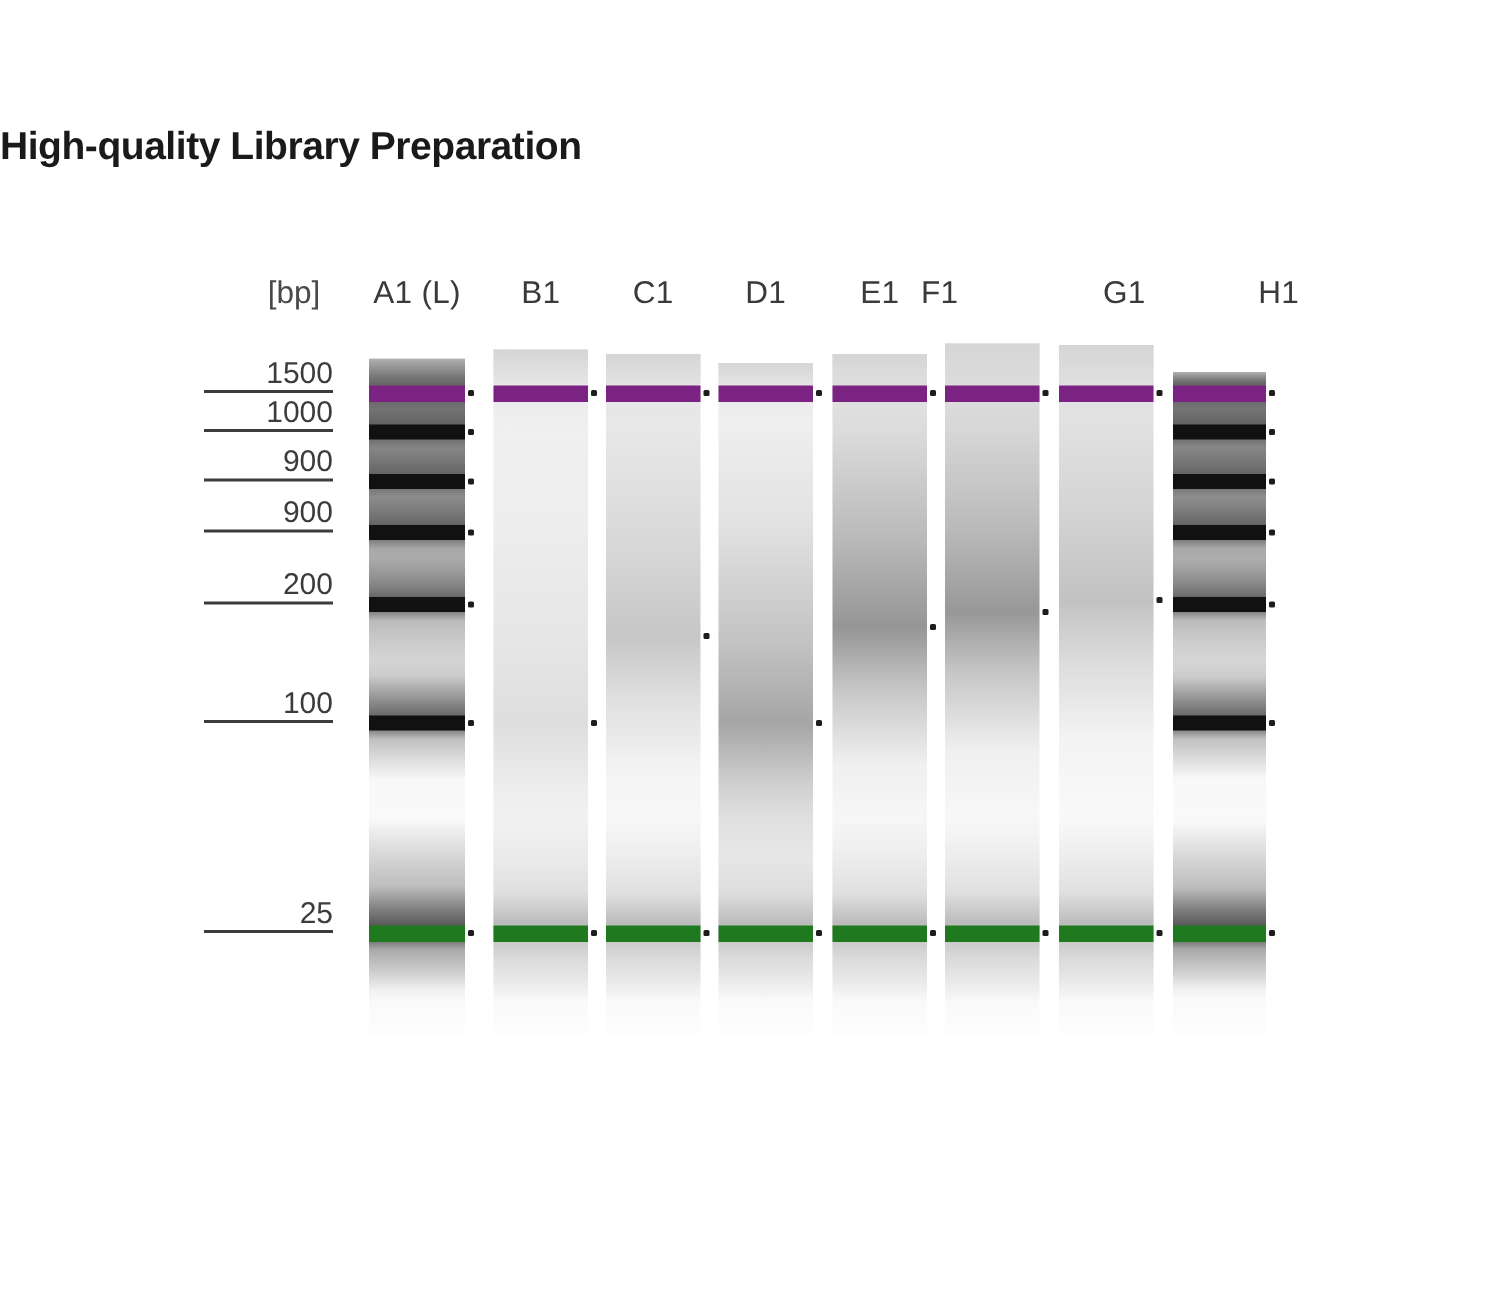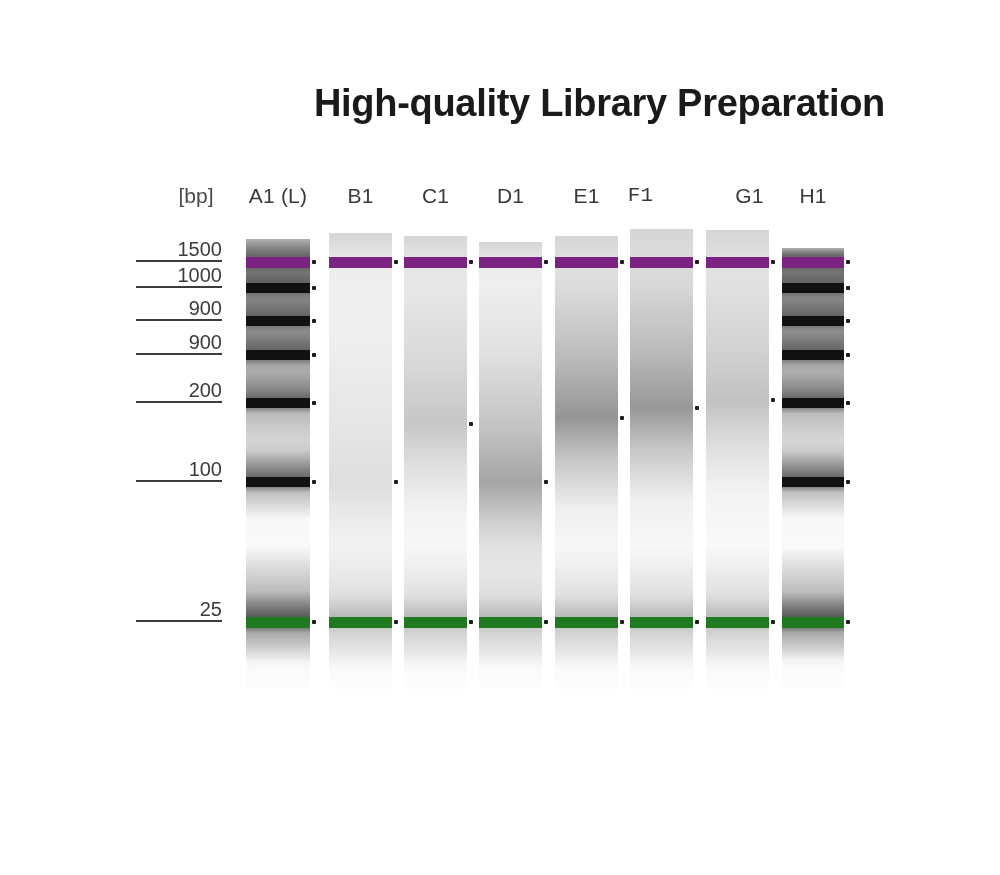--- a/index.html
+++ b/index.html
@@ -14,22 +14,22 @@
   #page {
     position: relative;
     width: 1000px; height: 875px;
     background: #ffffff;
   }
 
   
   #title {
     position: absolute;
     left: 0; top: 82px; width: 885px;
-    text-align: right;
-    font-size: 38px;
+    text-align: left;
+    font-size: 26px;
     font-weight: bold;
     letter-spacing: -0.3px;
     color: #1a1a1a;
   }
 
   
   #figure {
     position: absolute;
     left: 0; top: 0; width: 1000px; height: 875px;
   }
@@ -150,23 +150,23 @@
           <div class="scale-label">25</div>
           <div class="scale-rule"></div>
         </div>
       </div>
     <div id="headers">
         <div class="col-header" style="left: 224px; width: 108px;">A1 (L)</div>
         <div class="col-header" style="left: 307px; width: 107px;">B1</div>
         <div class="col-header" style="left: 382px; width: 107px;">C1</div>
         <div class="col-header" style="left: 457px; width: 107px;">D1</div>
         <div class="col-header" style="left: 533px; width: 107px;">E1</div>
-        <div class="col-header" style="left: 587px; width: 107px; font-family: Liberation Mono, monospace;">F1</div>
+        <div class="col-header" style="left: 573px; width: 107px;">F1</div>
         <div class="col-header" style="left: 696px; width: 107px;">G1</div>
-        <div class="col-header" style="left: 760px; width: 106px;">H1</div>
+        <div class="col-header" style="left: 760px; width: 106px; text-align: right;">H1</div>
       </div>
     <div id="lanes">
         <div class="lane" style="left: 246px; top: 239px; width: 64px; height: 451px;">
           <div class="lane-bg" style="background-image: linear-gradient(rgba(120, 120, 120, 0) 68.1224%, rgba(105, 105, 105, 0.3) 77.9224%, rgba(60, 60, 60, 0.72) 83.4224%, rgba(40, 40, 40, 0.8) 84.9224%, rgba(90, 90, 90, 0.35) 87.3224%, rgba(140, 140, 140, 0) 93.3224%), linear-gradient(rgba(120, 120, 120, 0) 37.0803%, rgba(105, 105, 105, 0.3) 46.8803%, rgba(60, 60, 60, 0.72) 52.3803%, rgba(40, 40, 40, 0.8) 53.8803%, rgba(90, 90, 90, 0.35) 56.2803%, rgba(140, 140, 140, 0) 62.2803%), linear-gradient(rgba(120, 120, 120, 0) 19.5636%, rgba(105, 105, 105, 0.3) 29.3636%, rgba(60, 60, 60, 0.72) 34.8636%, rgba(40, 40, 40, 0.8) 36.3636%, rgba(90, 90, 90, 0.35) 38.7636%, rgba(140, 140, 140, 0) 44.7636%), linear-gradient(rgba(120, 120, 120, 0) 8.92062%, rgba(105, 105, 105, 0.3) 18.7206%, rgba(60, 60, 60, 0.72) 24.2206%, rgba(40, 40, 40, 0.8) 25.7206%, rgba(90, 90, 90, 0.35) 28.1206%, rgba(140, 140, 140, 0) 34.1206%), linear-gradient(rgba(120, 120, 120, 0) 1.38182%, rgba(105, 105, 105, 0.3) 11.1818%, rgba(60, 60, 60, 0.72) 16.6818%, rgba(40, 40, 40, 0.8) 18.1818%, rgba(90, 90, 90, 0.35) 20.5818%, rgba(140, 140, 140, 0) 26.5818%), linear-gradient(rgba(120, 120, 120, 0) 0%, rgba(105, 105, 105, 0.3) 3.86475%, rgba(60, 60, 60, 0.72) 9.36475%, rgba(40, 40, 40, 0.8) 10.8647%, rgba(90, 90, 90, 0.35) 13.2647%, rgba(140, 140, 140, 0) 19.2647%), linear-gradient(rgba(120, 120, 120, 0) 0%, rgba(105, 105, 105, 0.3) 0%, rgba(60, 60, 60, 0.72) 3.59978%, rgba(40, 40, 40, 0.8) 5.09978%, rgba(90, 90, 90, 0.35) 7.49978%, rgba(140, 140, 140, 0) 13.4998%), linear-gradient(rgba(225, 225, 225, 0.55) 0%, rgba(238, 238, 238, 0.45) 55%, rgba(246, 246, 246, 0.35) 84%, rgba(255, 255, 255, 0) 100%), linear-gradient(rgba(170, 170, 170, 0.75) 0%, rgba(205, 205, 205, 0.3) 5.09978%, rgba(255, 255, 255, 0) 11.0998%), linear-gradient(rgba(200, 200, 200, 0) 67.9224%, rgba(150, 150, 150, 0.4) 78.9224%, rgba(95, 95, 95, 0.62) 83.5224%, rgba(120, 120, 120, 0.35) 88.4224%, rgba(205, 205, 205, 0.1) 94.9224%, rgba(255, 255, 255, 0) 101.922%);"></div>
           <div class="band" style="top: 17.5px; height: 11px; background: rgb(123, 35, 130);"></div>
           <div class="tick" style="top: 21px; left: 66px;"></div>
           <div class="band" style="top: 377.5px; height: 11px; background: rgb(31, 122, 31);"></div>
           <div class="tick" style="top: 381px; left: 66px;"></div>
           <div class="band" style="top: 44px; height: 10px; background: rgb(17, 17, 17);"></div>
           <div class="tick" style="top: 47px; left: 66px;"></div>

